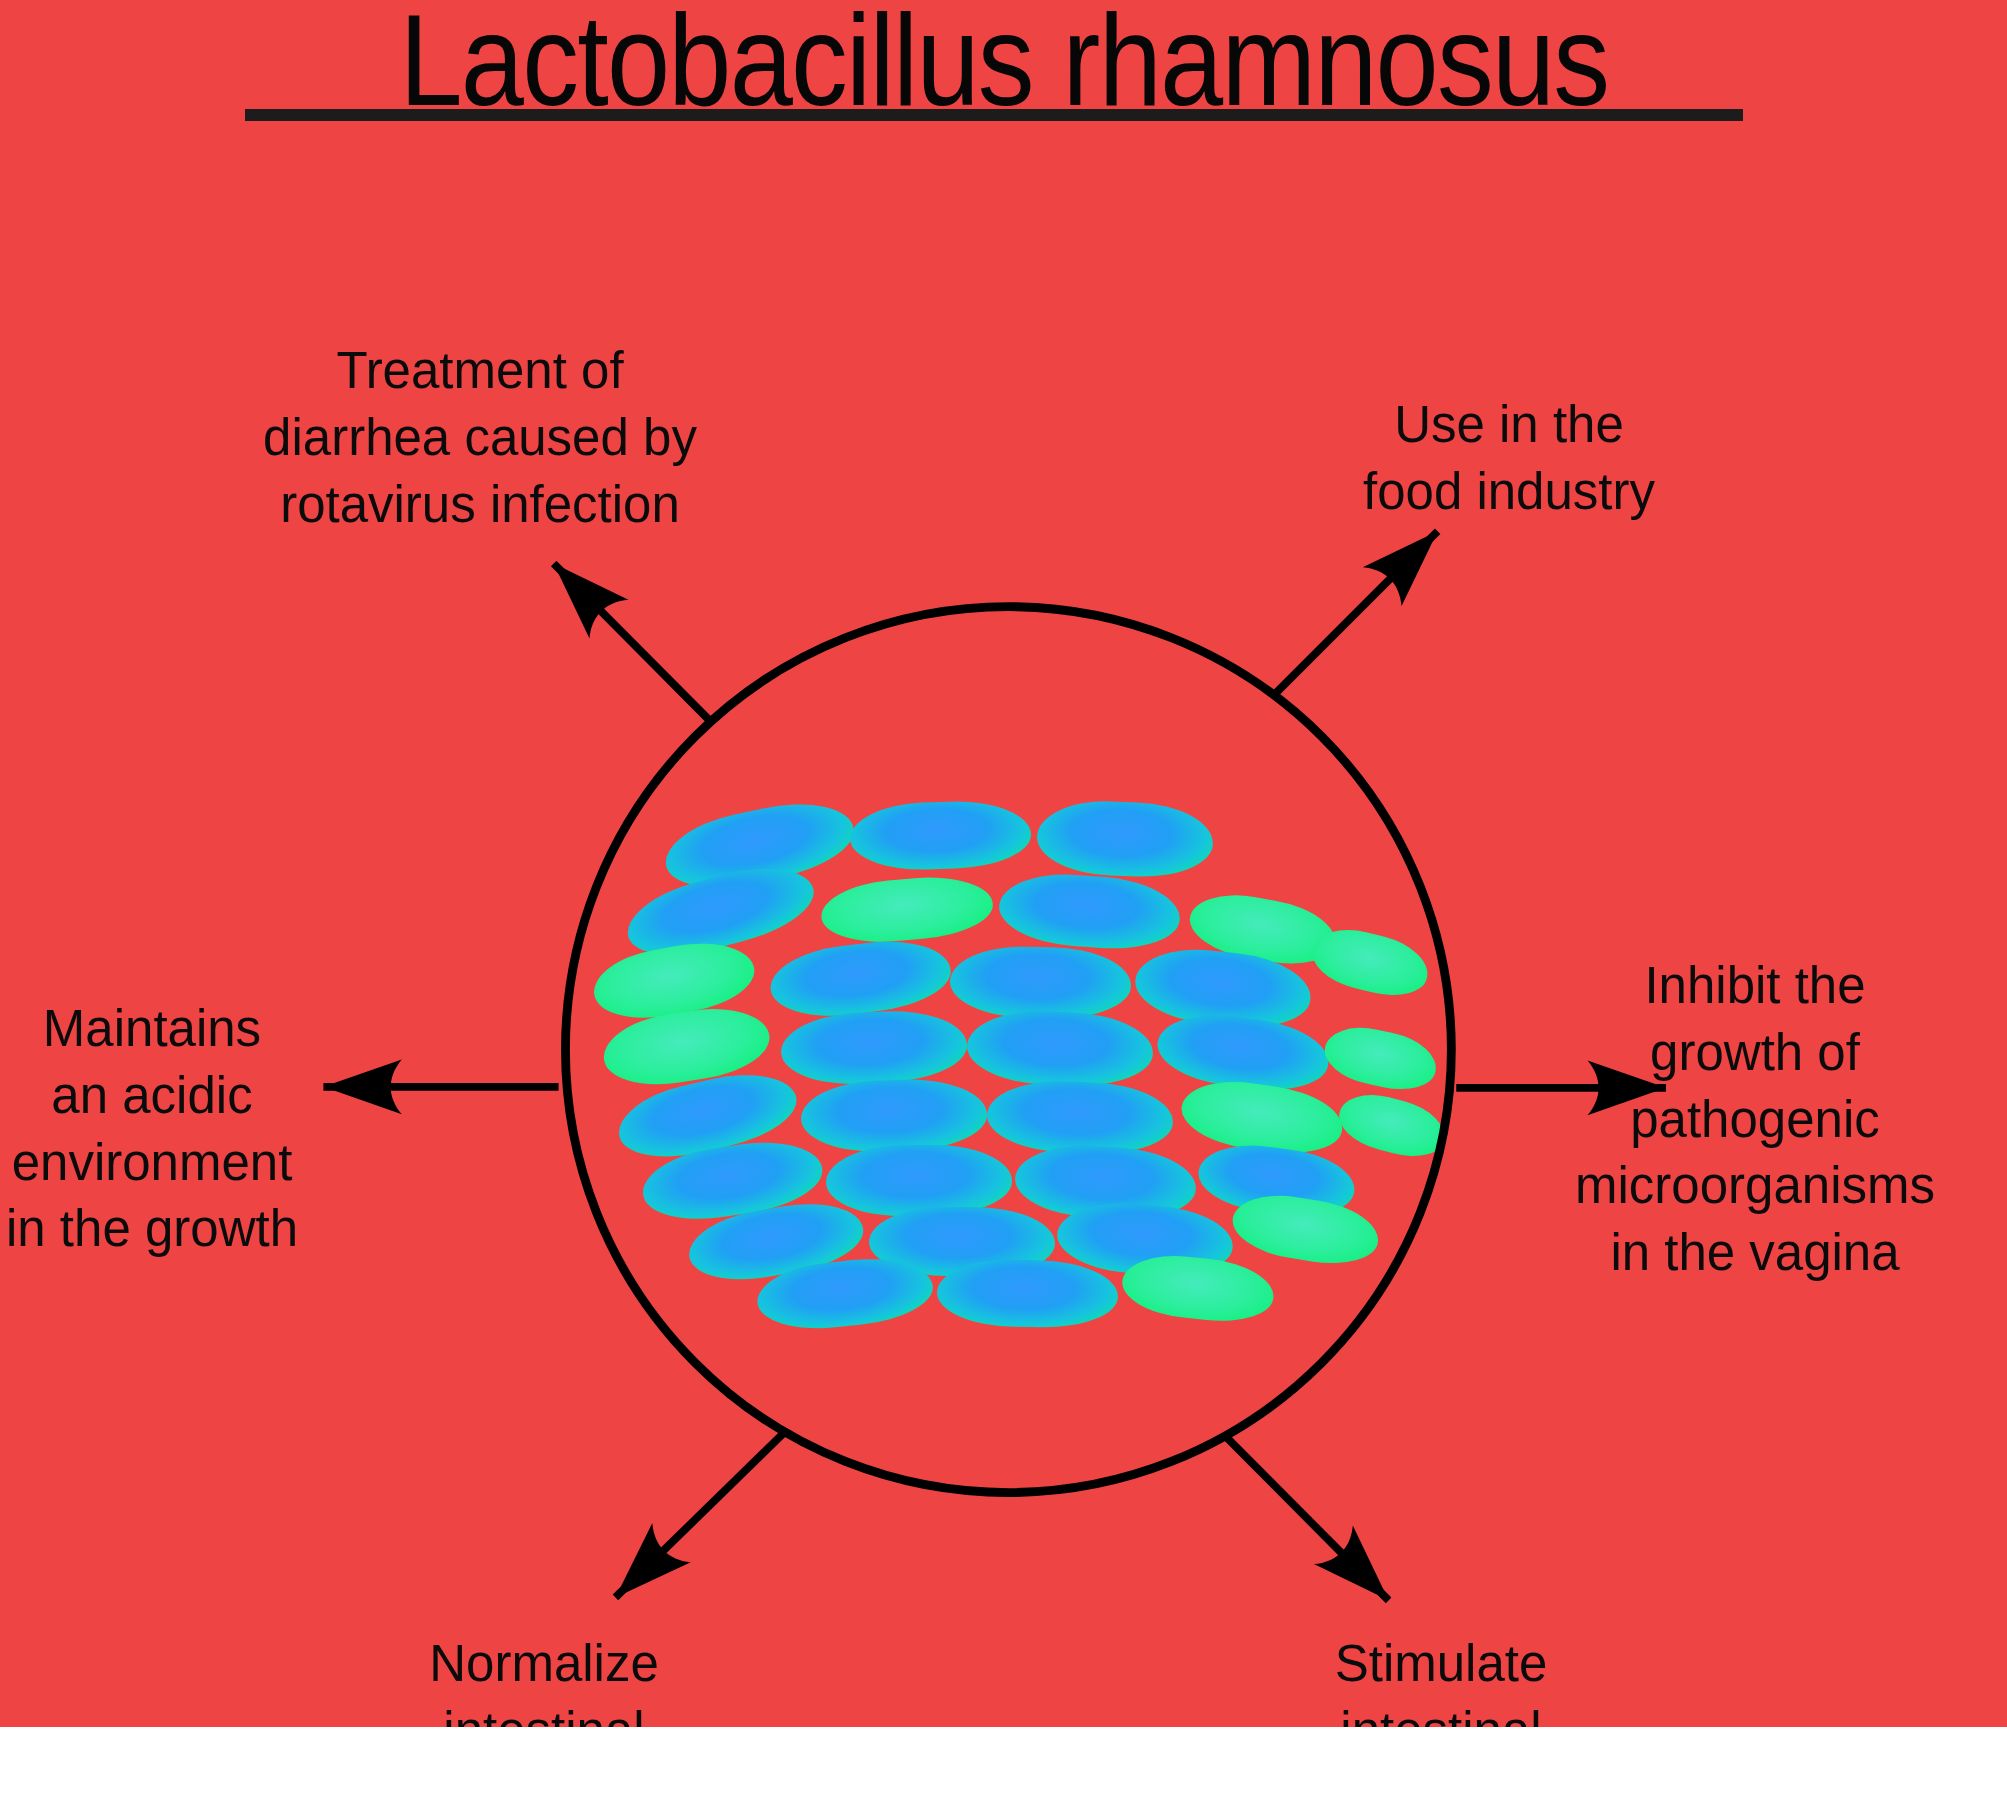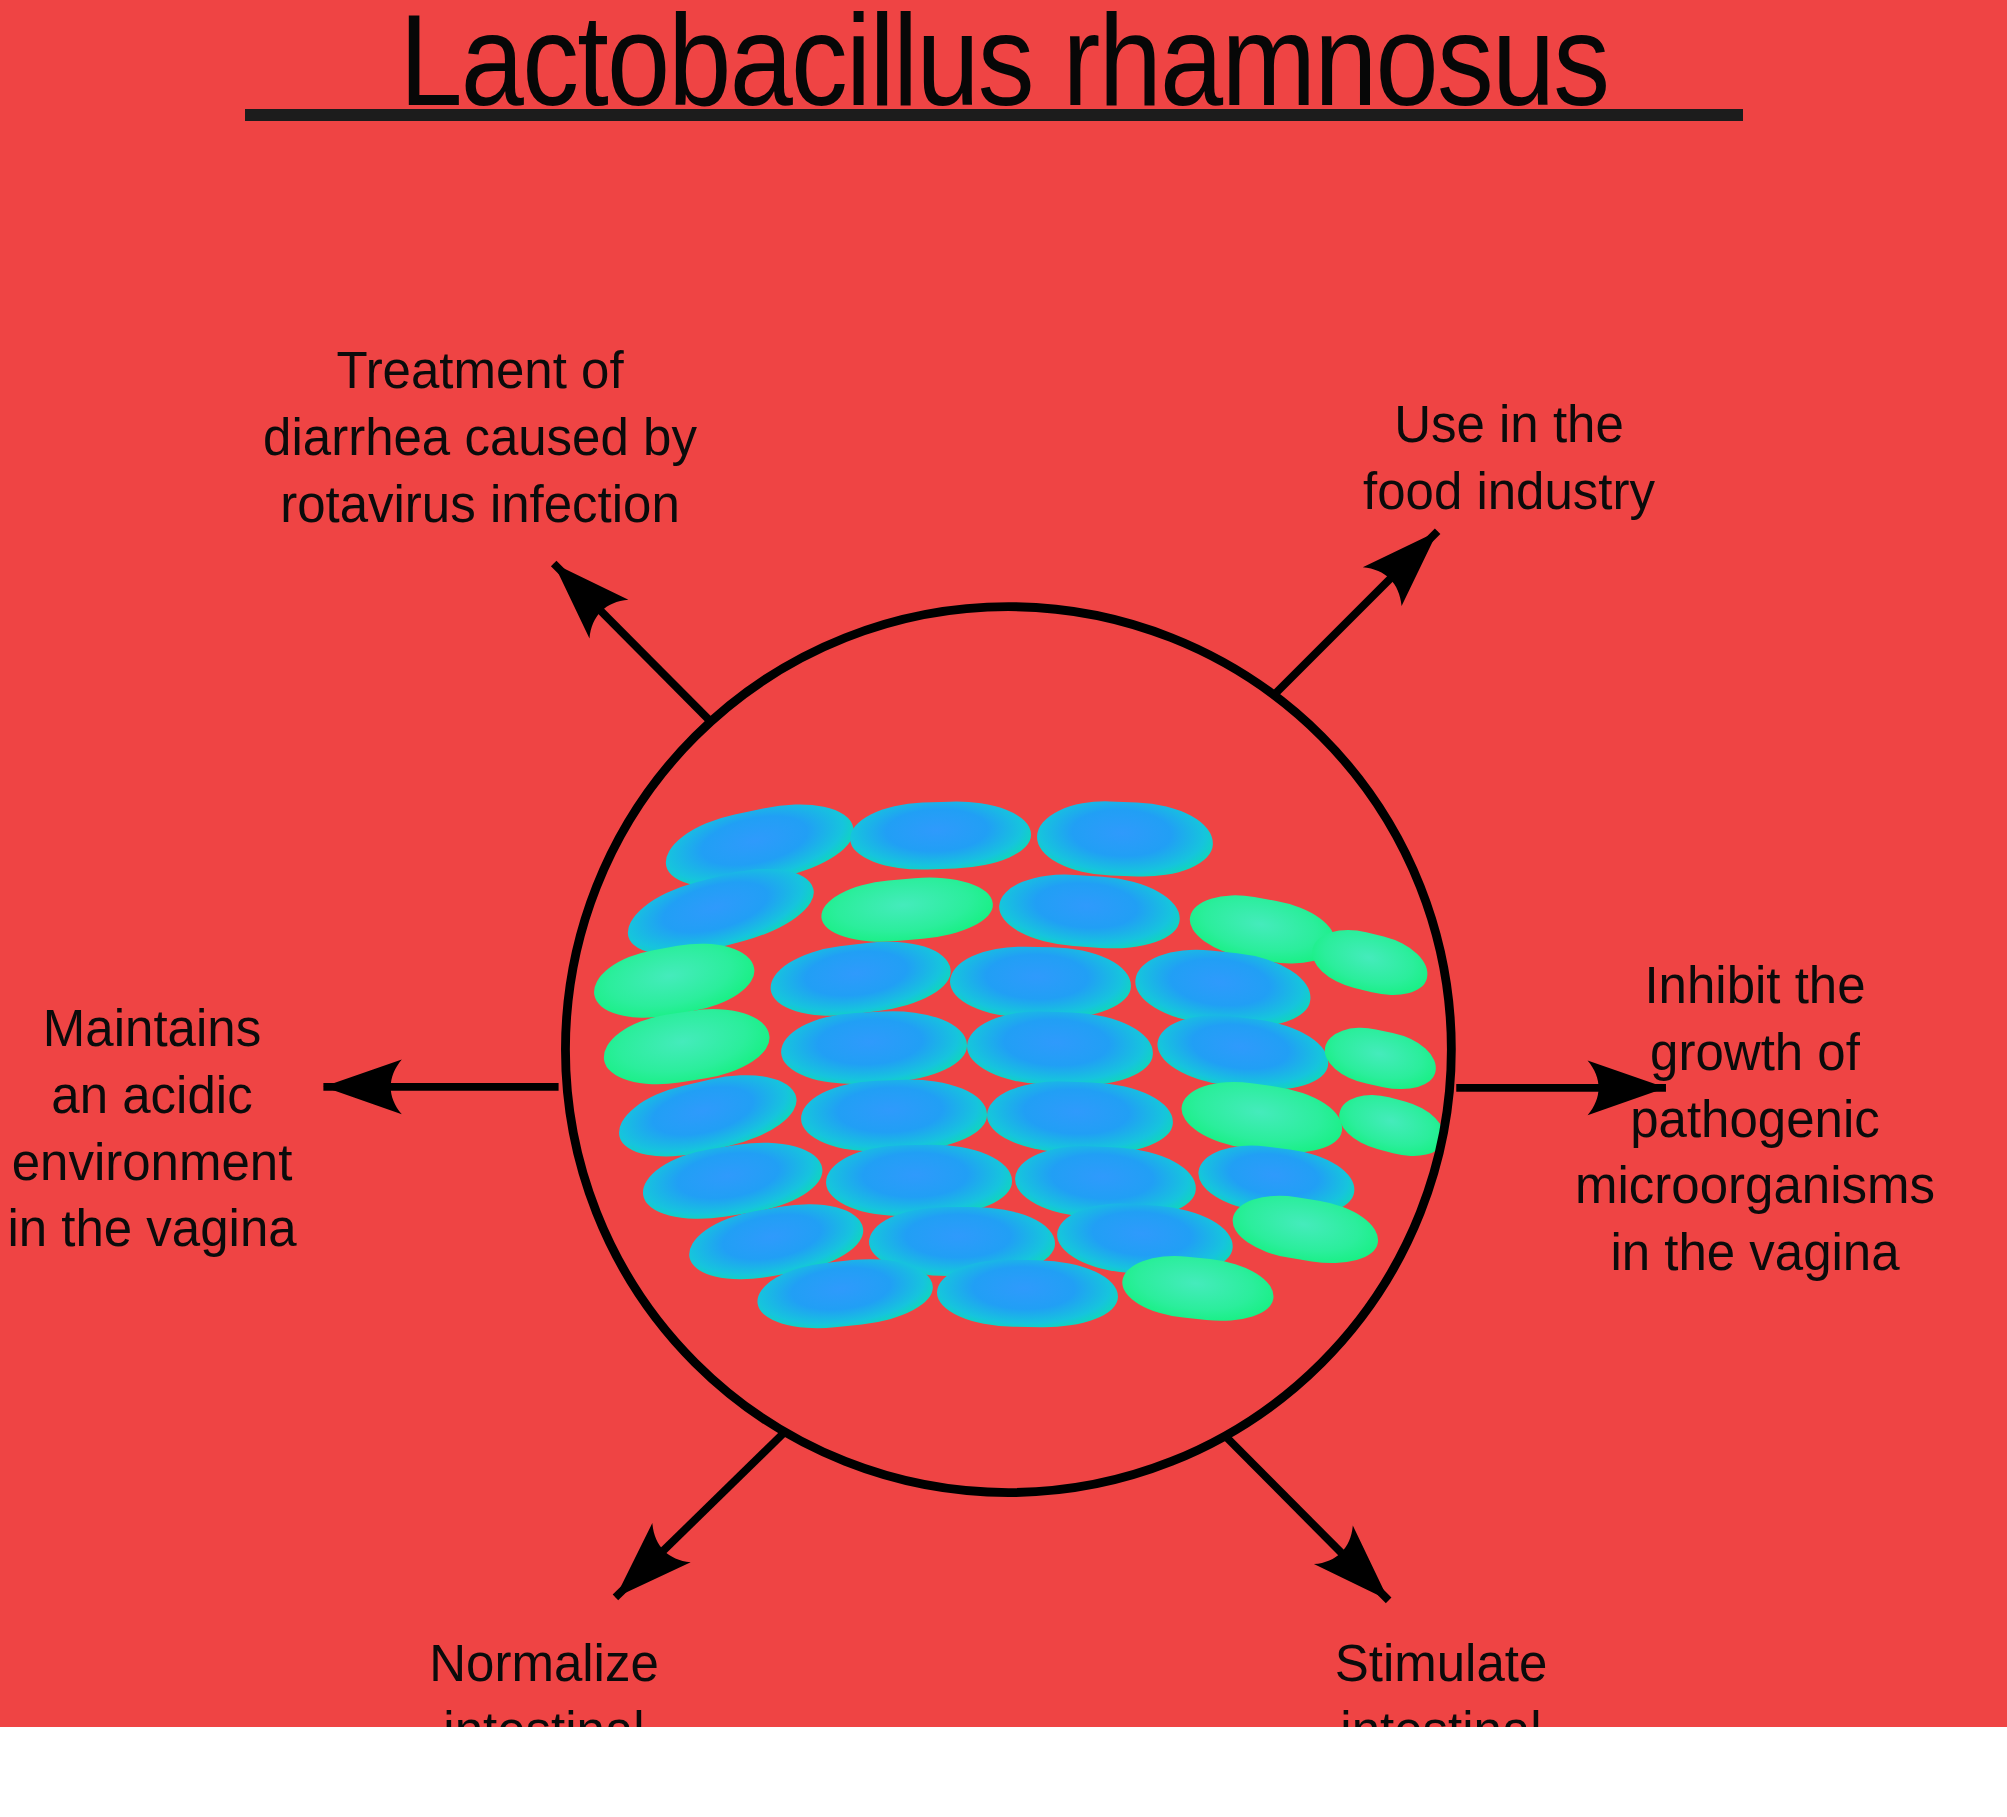--- a/index.html
+++ b/index.html
@@ -100,21 +100,21 @@
   <div class="title-underline"></div>
 
   <div class="label" style="left: 480px; top: 338px; text-align: center;">Treatment of
 diarrhea caused by
 rotavirus infection</div>
   <div class="label" style="left: 1509px; top: 392px;">Use in the
 food industry</div>
   <div class="label" style="left: 152px; top: 996px;">Maintains
 an acidic
 environment
-in the vagina</div>
+in the growth</div>
   <div class="label" style="left: 1755px; top: 953px;">Inhibit the
 growth of
 pathogenic
 microorganisms
 in the vagina</div>
   <div class="label" style="left: 544px; top: 1631px;">Normalize
 intestinal
 microflora</div>
   <div class="label" style="left: 1441px; top: 1631px;">Stimulate
 intestinal

